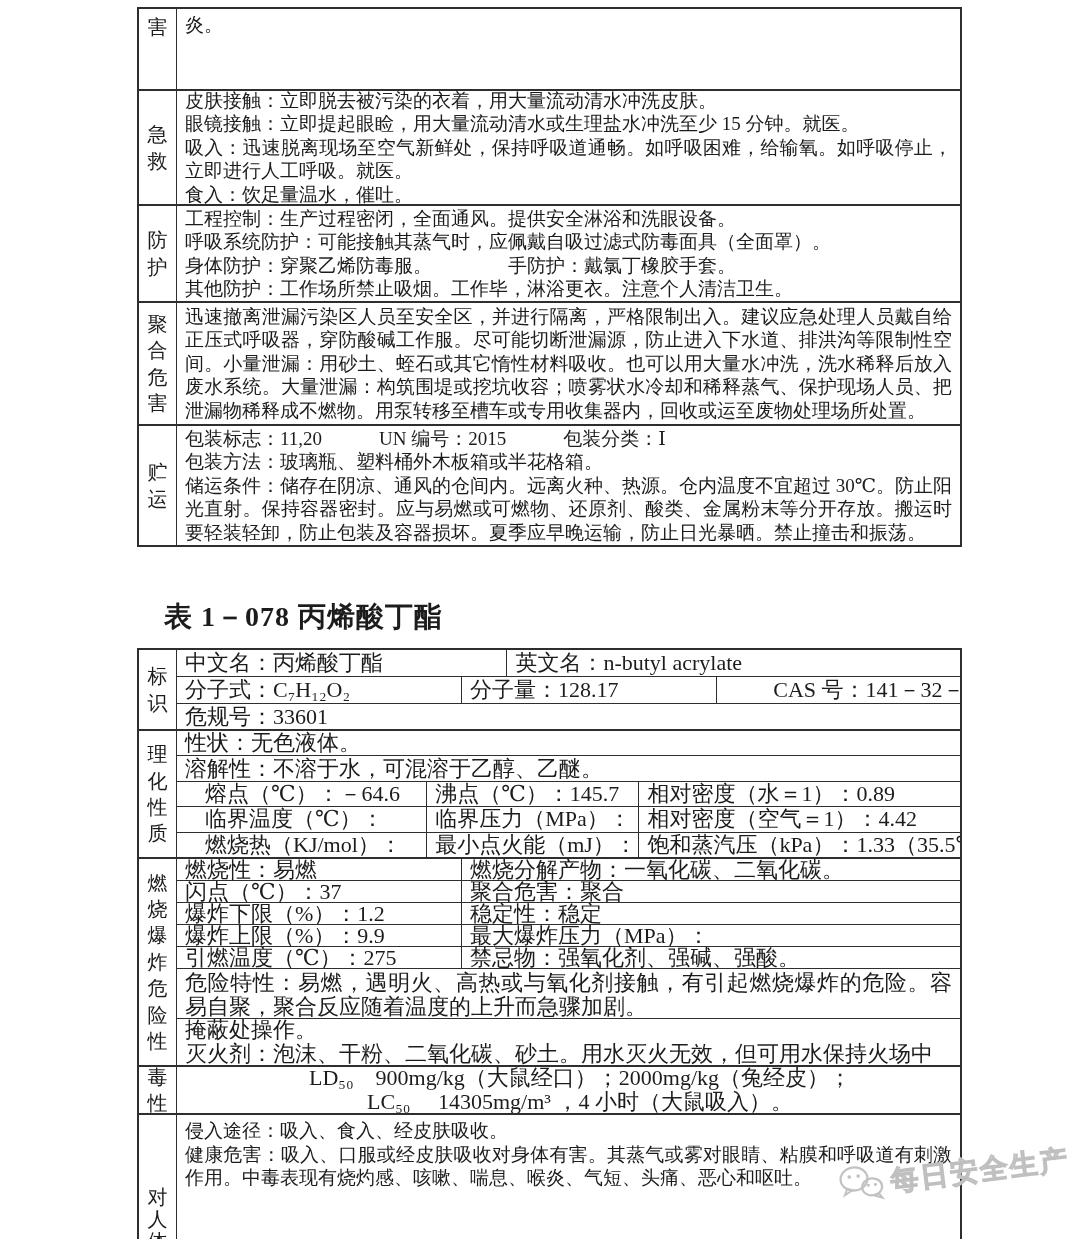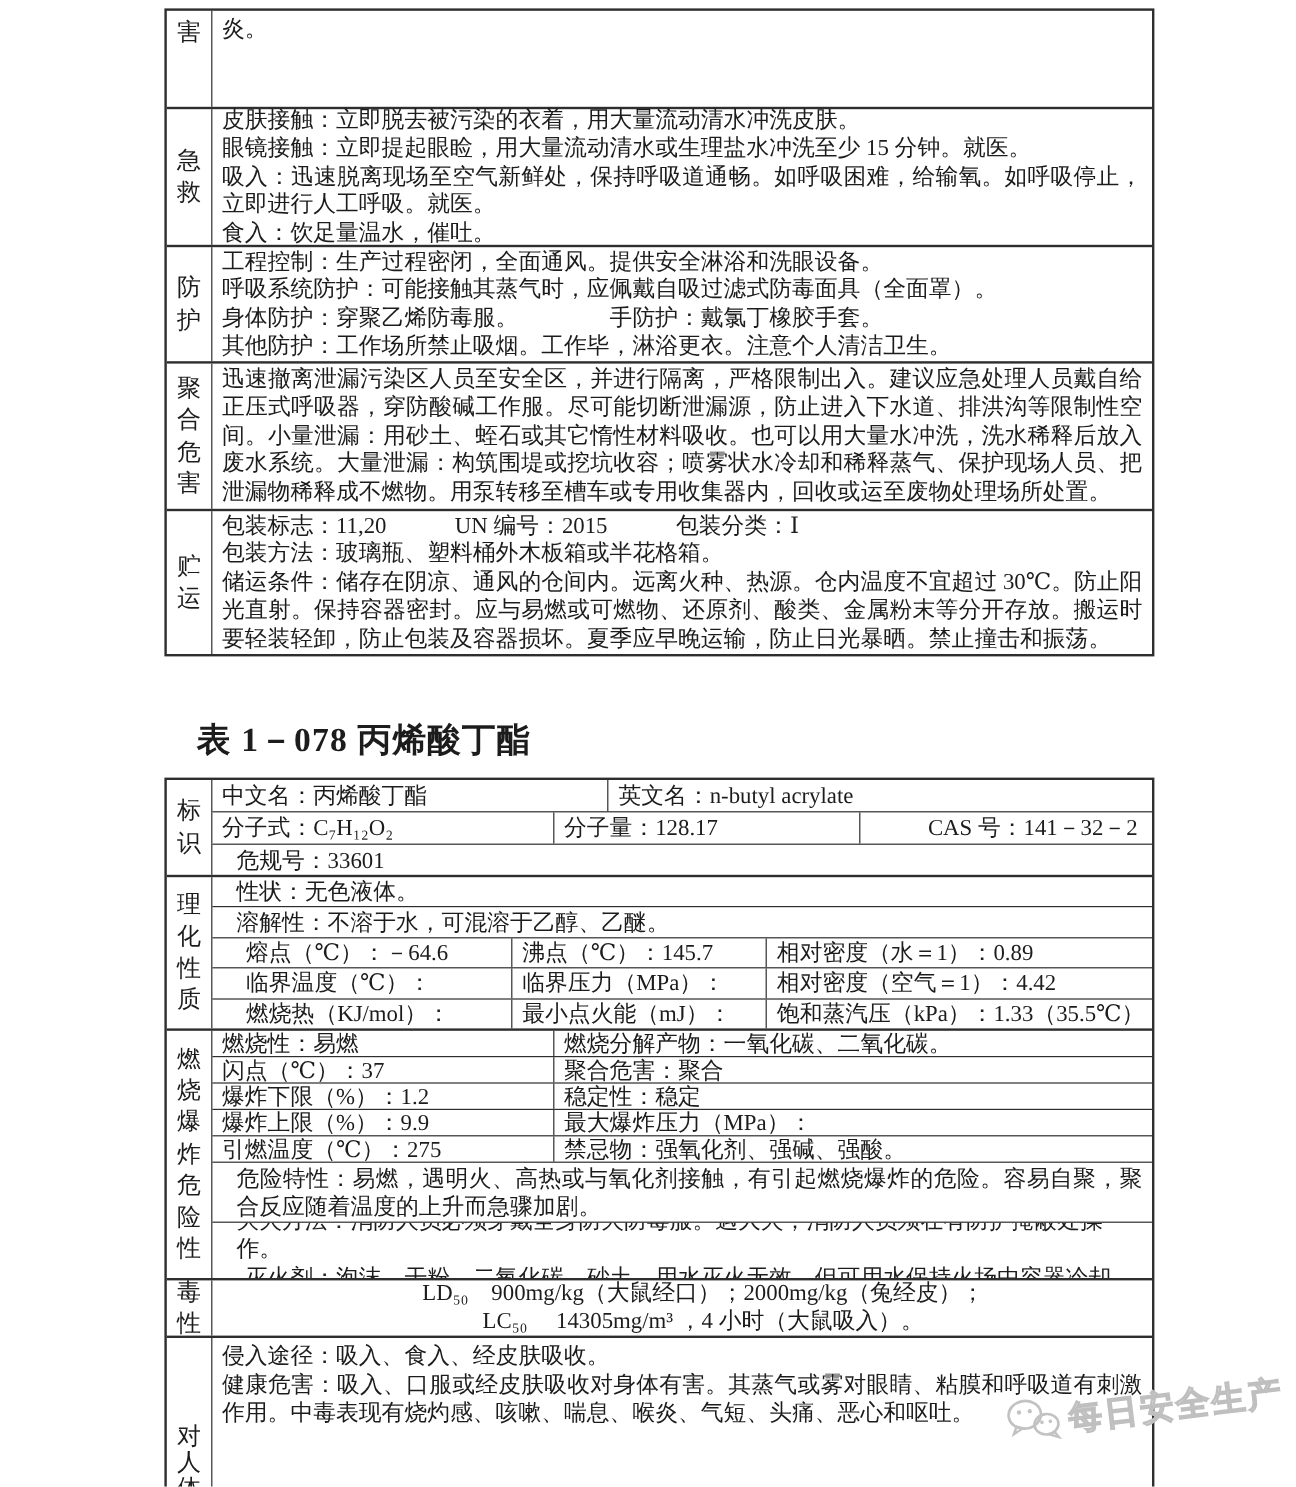--- a/index.html
+++ b/index.html
@@ -41,25 +41,25 @@
   .rows { flex:1; display:flex; flex-direction:column; min-width:0; }
   .r { display:flex; border-bottom:1.5px solid #2e2e2e; min-height:0; }
   .r:last-child { border-bottom:none; }
   .r.grow { flex:1; }
   .h27 { flex:0 0 27px; }
   .h26 { flex:1; }
   .h22 { flex:0 0 22px; }
   .h48 { flex:0 0 50px; }
   .c {
     display:flex; align-items:center; padding:0 8px;
-    border-right:1.5px solid #2e2e2e; font-size:19px;
+    border-right:1.5px solid #2e2e2e; font-size:22px;
     white-space:nowrap; overflow:hidden; min-width:0;
   }
   .c:last-child { border-right:none; }
-  .c.full { flex:1;margin-left:12px; }
+  .c.full { flex:1; }
   .cw42 { flex:0 0 42.2%; } .cw58 { flex:1; }
   .cw36 { flex:0 0 36.4%; } .cw33 { flex:0 0 32.6%; } .cw31 { flex:1;margin-left:48px; }
   .pw29 { flex:0 0 29.4%;margin-left:20px; } .pw27 { flex:0 0 27.1%; } .pw43 { flex:1; }
   .c.wrap { white-space:normal; align-items:flex-start; padding-top:2px; }
   .c.wrap p { margin:0; line-height:23.5px; text-align:justify; }
   .stack { flex-direction:column; align-items:center; justify-content:center; white-space:normal; }
   .stack p { margin:0; line-height:24px; }
 
   .doc-title {
     position:absolute; left:164px; top:598px;

